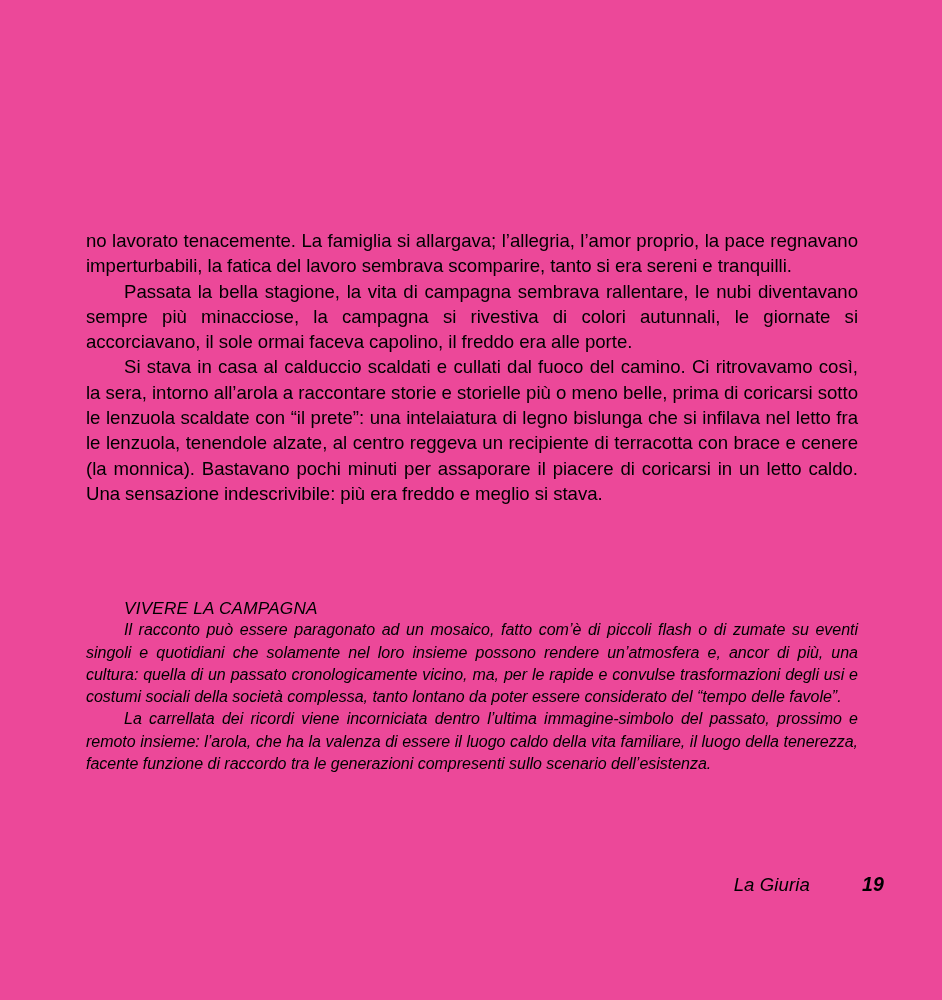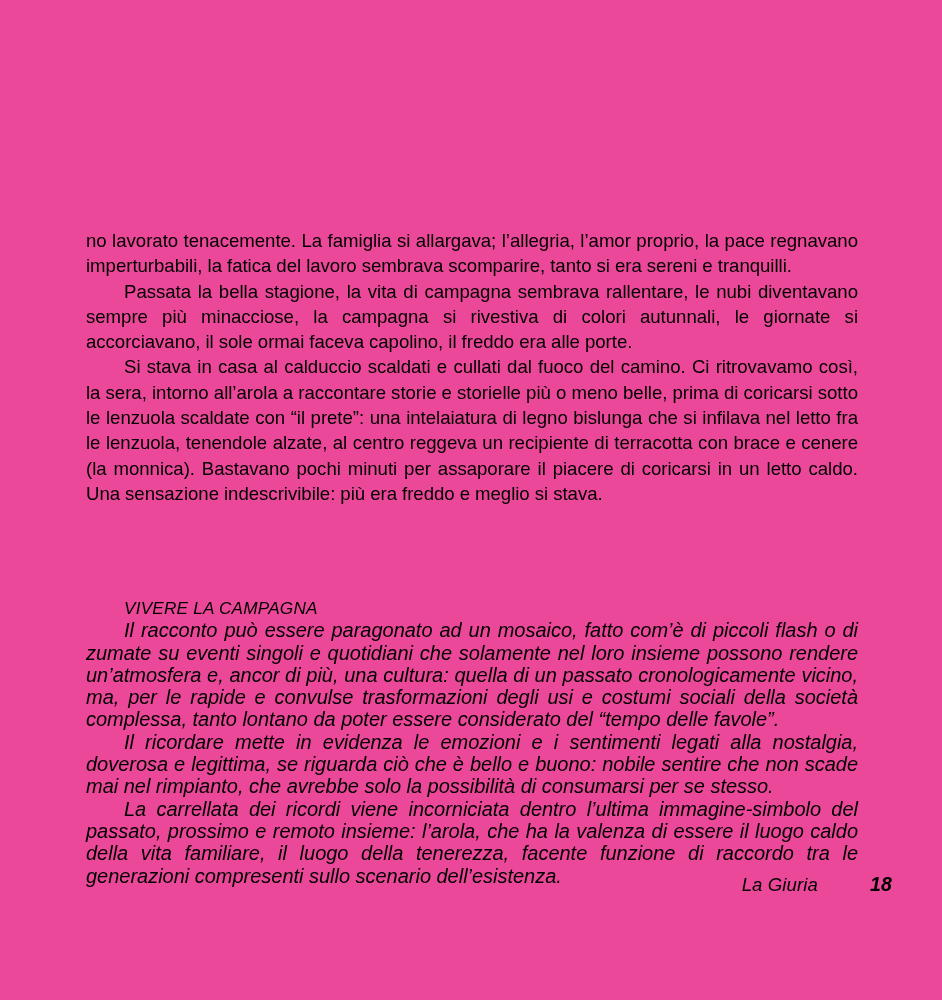--- a/index.html
+++ b/index.html
@@ -61,35 +61,35 @@
   .note-head {
     margin: 0;
     font-size: 17.2px;
     line-height: 22.3px;
     text-indent: 38px;
     font-style: italic;
     letter-spacing: 0.2px;
   }
   .note-para {
     margin: 0;
-    font-size: 20px;
+    font-size: 16px;
     line-height: 22.3px;
     text-align: justify;
     text-justify: inter-word;
     hyphens: manual;
     letter-spacing: -0.02px;
   }
   .note-para.indent {
     text-indent: 38px;
   }
 
   
   #footer {
     position: absolute;
-    left: 86px;
+    left: 78px;
     top: 873px;
     width: 806px;
     display: flex;
     justify-content: flex-end;
     align-items: flex-end;
     font-style: italic;
   }
   #footer .credit {
     font-size: 18.6px;
     font-style: italic;
@@ -122,24 +122,23 @@
 
 
   </div>
 
   <div id="note-block">
 
     <p class="note-head">VIVERE LA CAMPAGNA</p>
 
     <p class="note-para indent">Il racconto può essere paragonato ad un mosaico, fatto com’è di piccoli flash o di zumate su eventi singoli e quotidiani che solamente nel loro insieme possono rendere un’atmosfera e, ancor di più, una cultura: quella di un passato cronologicamente vicino, ma, per le rapide e convulse trasformazioni degli usi e costumi sociali della società complessa, tanto lontano da poter essere considerato del “tempo delle favole”.</p>
 
-    <p class="note-para indent">Il ricordare mette in evidenza le emozioni e i sentimenti legati alla nostalgia, doverosa e legittima, se riguarda ciò che è bello e buono: nobile sentire che non scade mai nel rimpianto, che avrebbe solo la possibilità di consumarsi per se stesso.</p>
 
     <p class="note-para indent">La carrellata dei ricordi viene incorniciata dentro l’ultima immagine-simbolo del passato, prossimo e remoto insieme: l’arola, che ha la valenza di essere il luogo caldo della vita familiare, il luogo della tenerezza, facente funzione di raccordo tra le generazioni compresenti sullo scenario dell’esistenza.</p>
 
   </div>
 
   <div id="footer">
     <span class="credit">La Giuria</span>
-    <span class="pageno">18</span>
+    <span class="pageno">19</span>
   </div>
 
 </div>
 
 </body></html>

